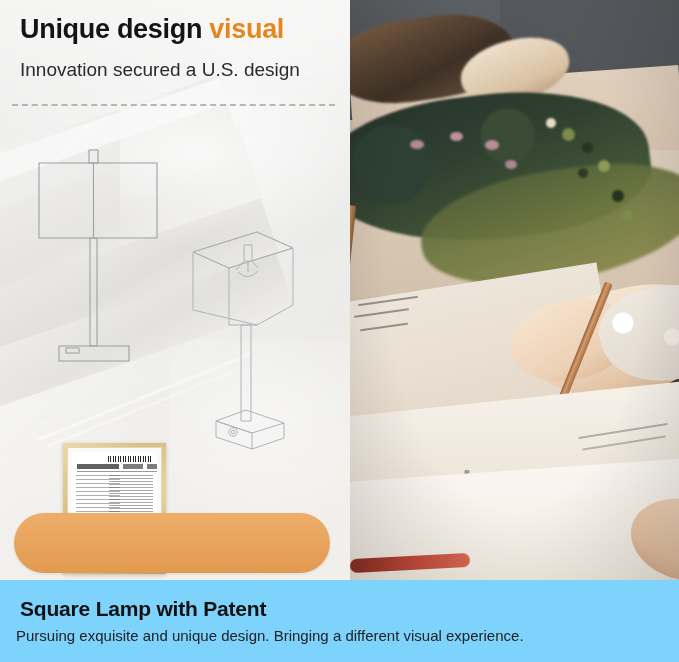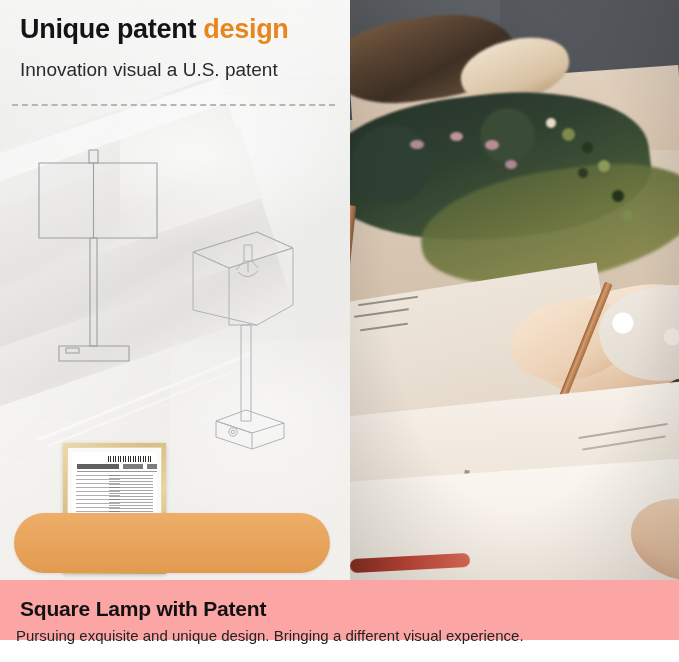--- a/index.html
+++ b/index.html
@@ -135,21 +135,21 @@
   .ph-dark{left:210px;top:370px;width:180px;height:70px;border-radius:45%;
     background:linear-gradient(160deg,#2b2926,#4a443c 60%,#6b5f50);transform:rotate(-10deg);filter:blur(1.2px);}
   .ph-hand3{left:280px;top:500px;width:110px;height:80px;border-radius:50% 45% 40% 55%;
     background:linear-gradient(200deg,#f4dcc4,#e7c3a3 70%,#d2a585);transform:rotate(12deg);}
   .ph-red{left:0px;top:556px;width:120px;height:14px;border-radius:7px;
     background:linear-gradient(90deg,#8c2f22,#c0483a 50%,#d86a55);transform:rotate(-3deg);filter:blur(.6px);}
   .ph-vig{left:0;top:0;width:329px;height:580px;
     background:radial-gradient(ellipse at 50% 45%,rgba(0,0,0,0) 55%,rgba(0,0,0,.16) 100%);}
 
   
-  .caption{position:absolute;left:0;top:580px;width:679px;height:60px;background:#fca5a5;}
+  .caption{position:absolute;left:0;top:580px;width:679px;height:82px;background:#7dd3fc;}
   .cap-title{position:absolute;left:20px;top:17px;font-size:21px;font-weight:bold;color:#111;
     letter-spacing:-.2px;white-space:nowrap;}
   .cap-sub{position:absolute;left:16px;top:47px;font-size:15px;color:#222;white-space:nowrap;}
 </style>
 </head>
 <body>
 
 <div class="page">
 
   <div class="hero">
@@ -220,24 +220,24 @@
             </svg>
           </div>
         </div>
       </div>
 
       <div class="pill"></div>
       <div class="pill-text">
       </div>
 
       <div class="h-title">
-        <span>Unique patent</span>
-        <span class="accent">design</span>
-      </div>
-      <div class="h-sub">Innovation visual a U.S. patent</div>
+        <span>Unique design</span>
+        <span class="accent">visual</span>
+      </div>
+      <div class="h-sub">Innovation secured a U.S. design</div>
       <div class="divider"></div>
     </div>
 
     <div class="photo">
       <i class="ph ph-wall"></i>
       <i class="ph ph-wall2"></i>
       <i class="ph ph-table"></i>
       <i class="ph ph-table2"></i>
       <i class="ph ph-sleeve"></i>
       <i class="ph ph-hand1"></i>

